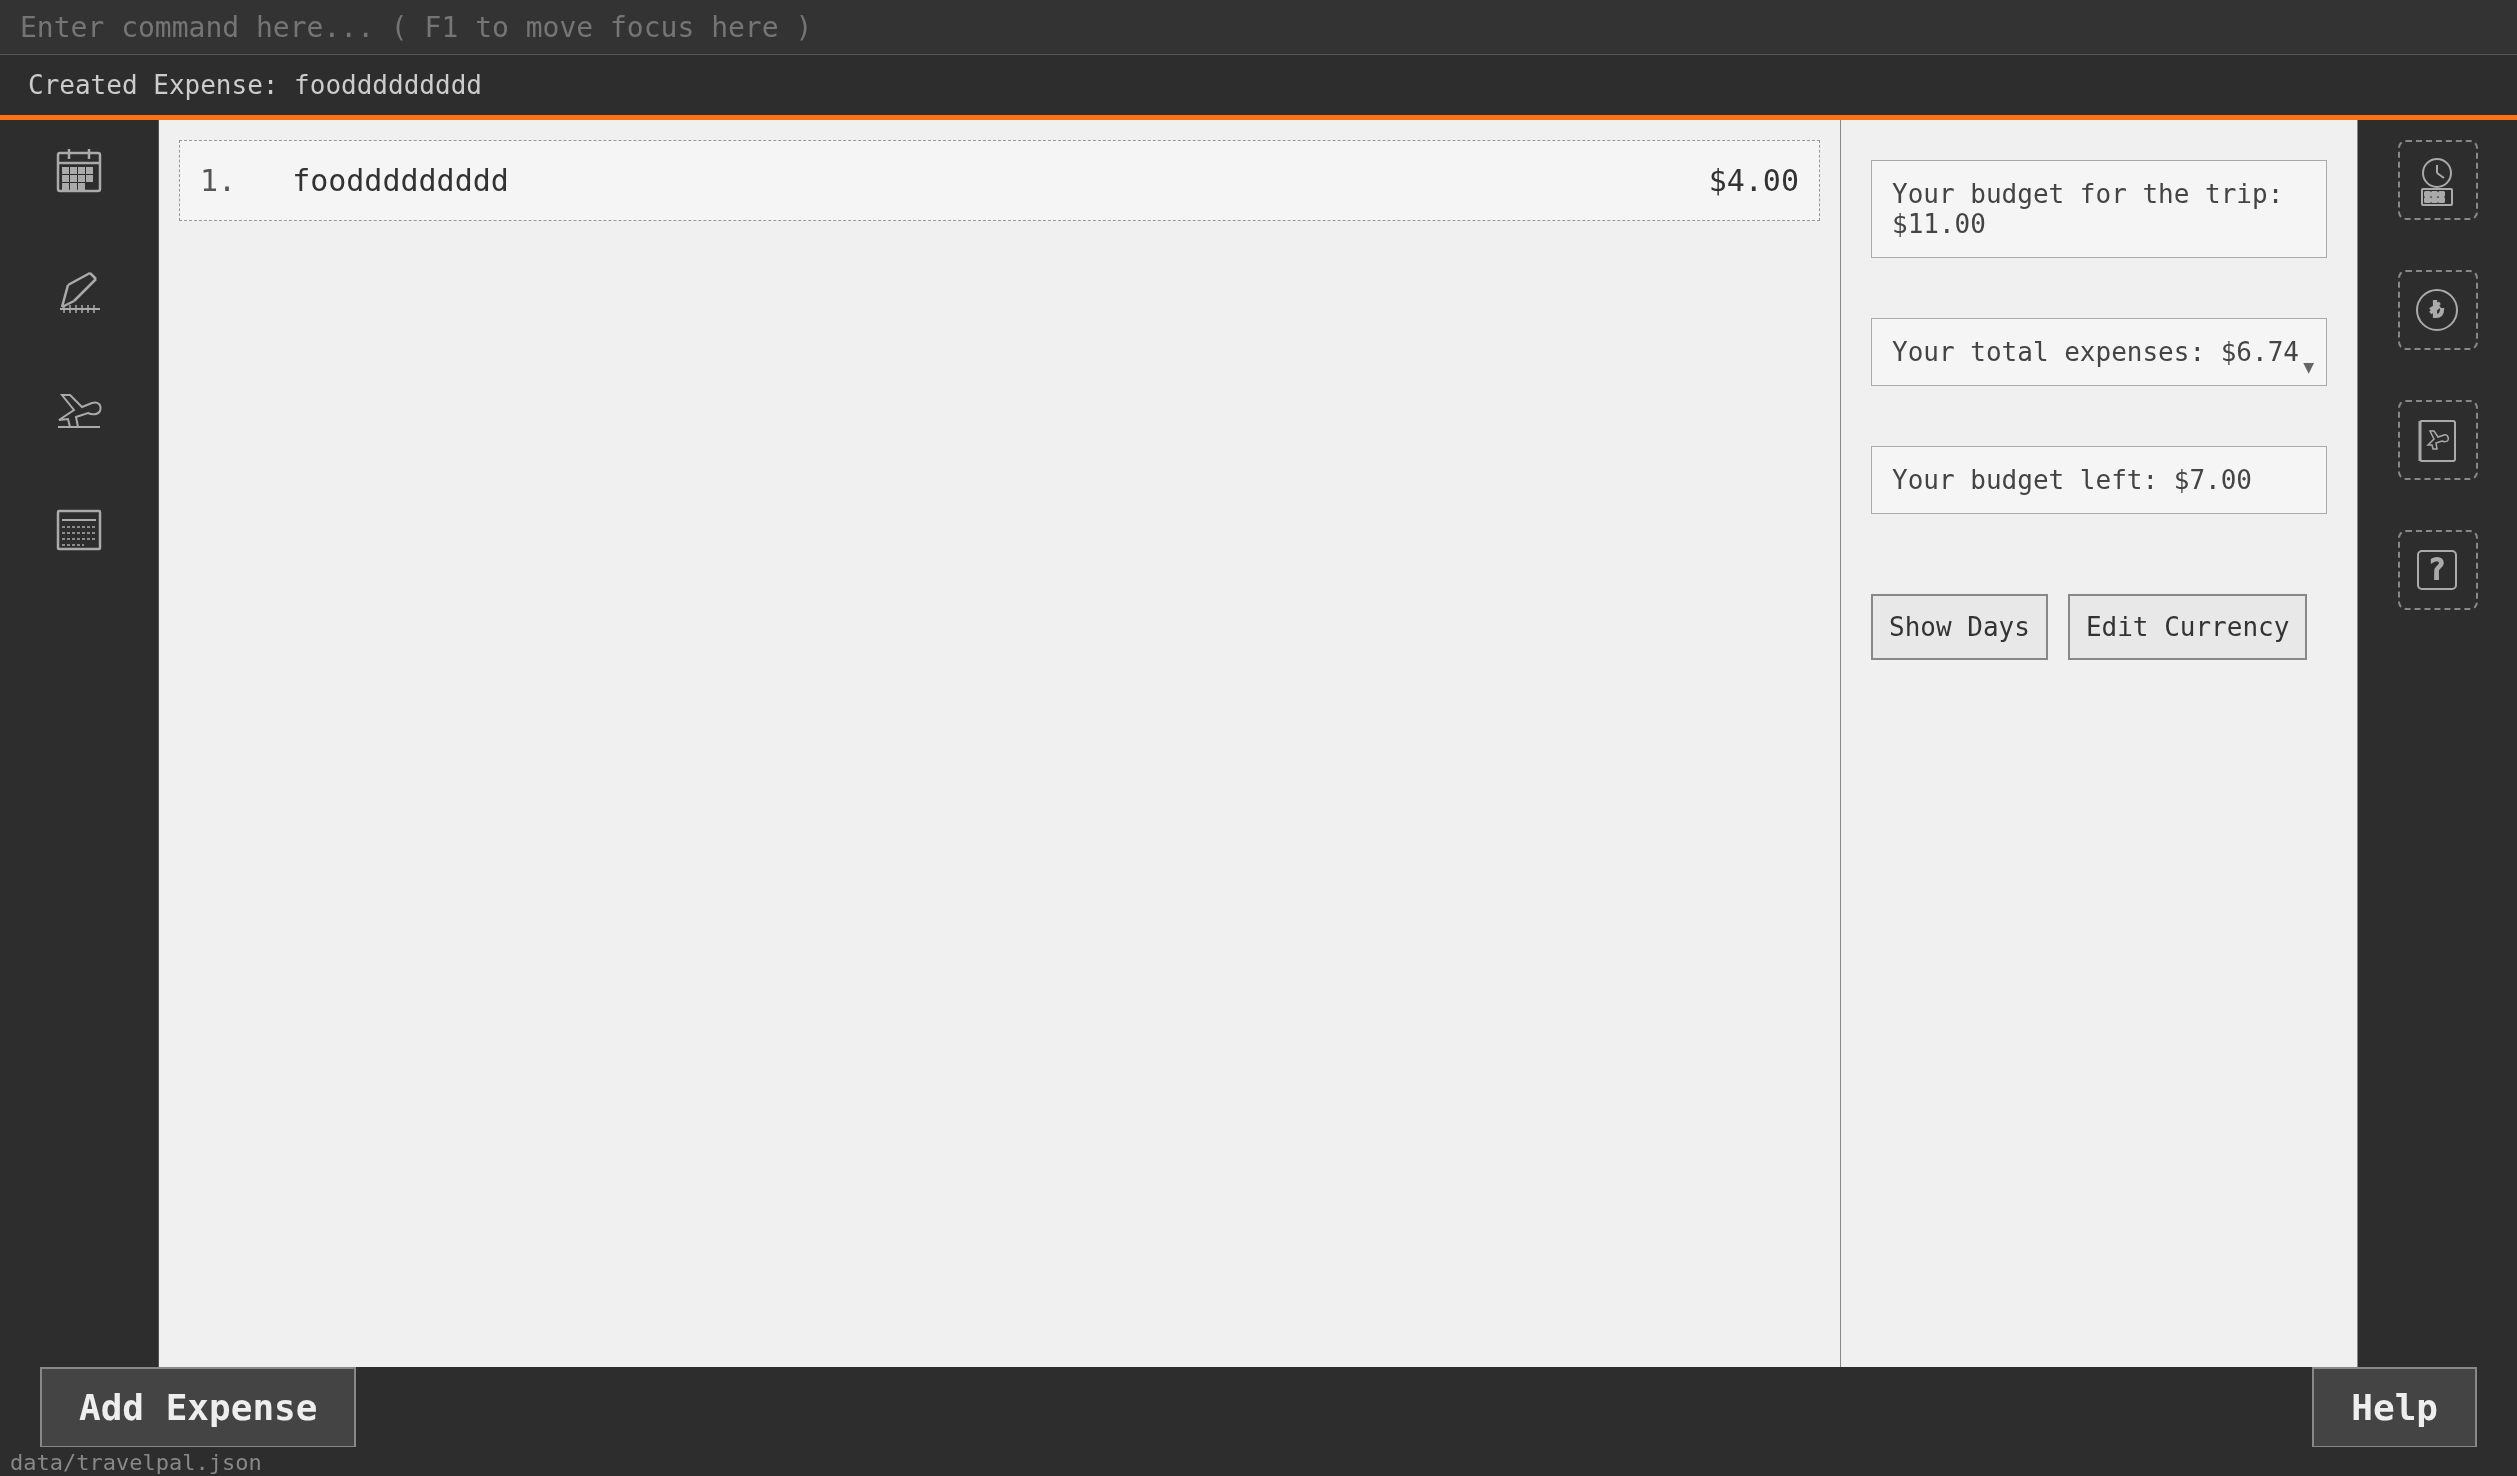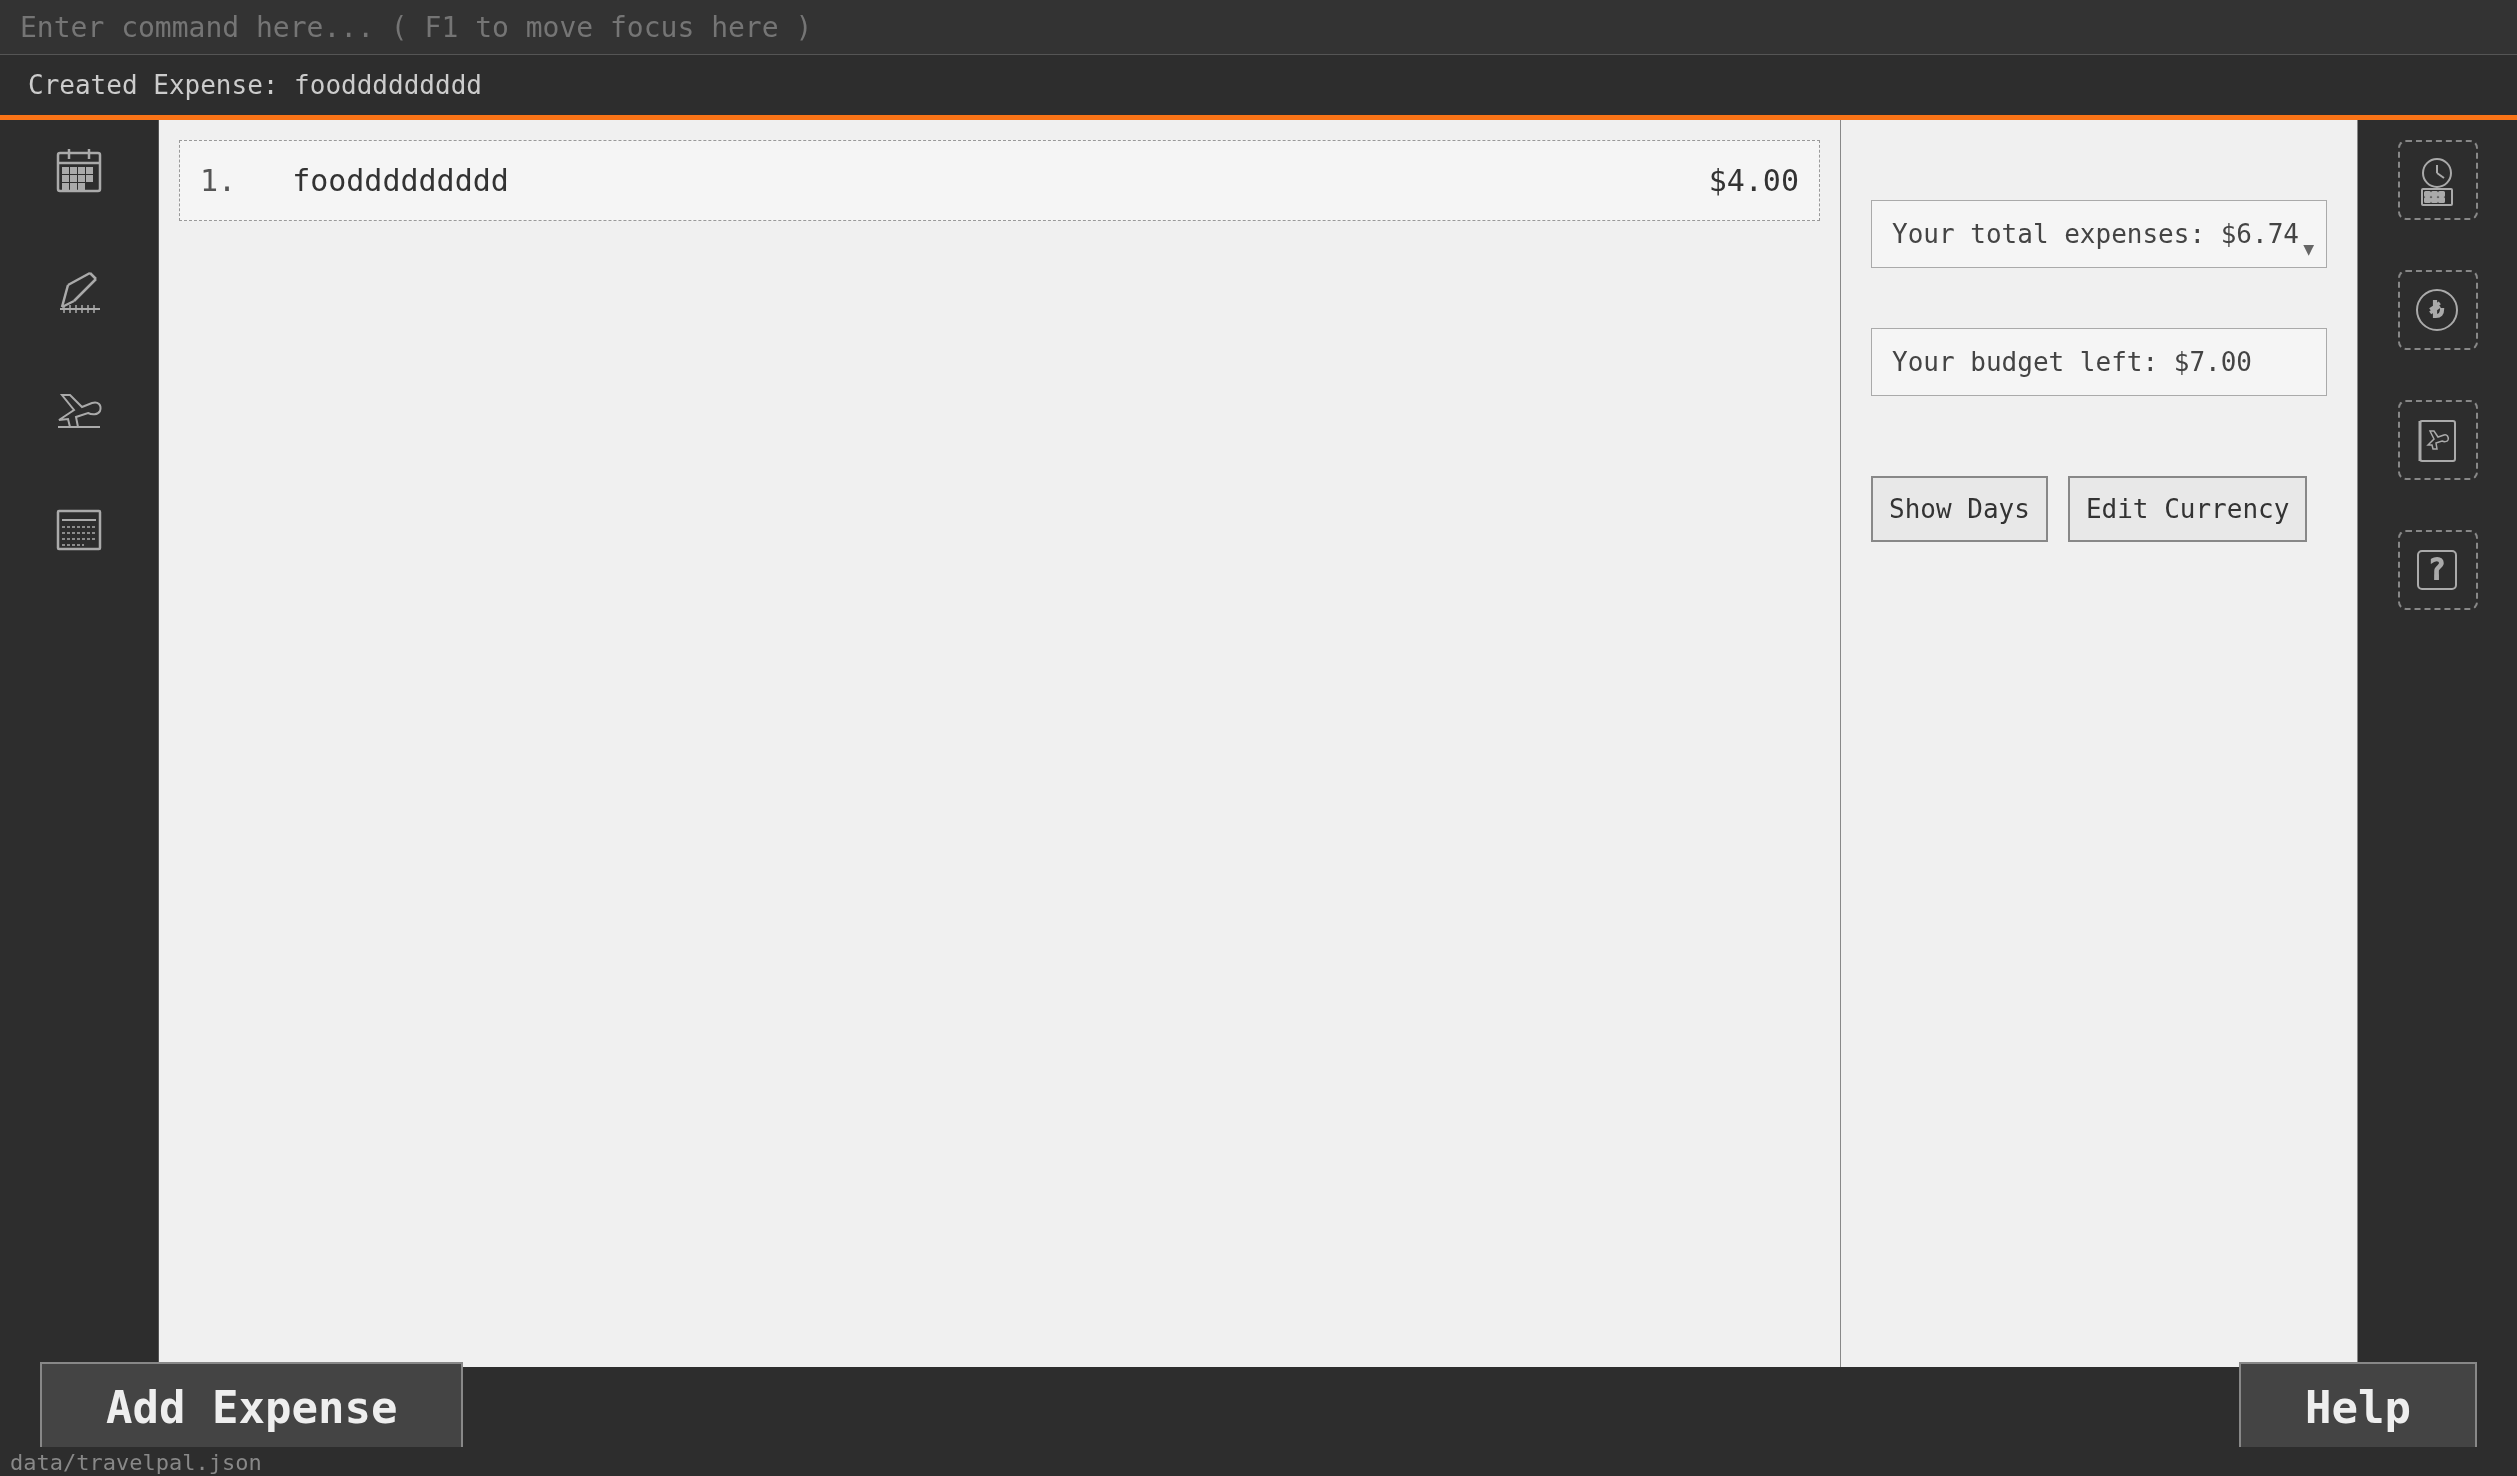--- a/index.html
+++ b/index.html
@@ -216,24 +216,24 @@
       width: 100%;
       height: 80px;
       background: #2d2d2d;
       display: flex;
       align-items: center;
       justify-content: space-between;
       padding: 0 40px;
     }
 
     .bottom-btn {
-      padding: 18px 64px;
+      padding: 18px 37px;
       border: 2px solid #888;
       background: #444;
-      font-size: 44px;
+      font-size: 36px;
       font-family: monospace;
       cursor: pointer;
       color: #eee;
       font-weight: bold;
     }
 
     
     #filepath-bar {
       position: absolute;
       bottom: 0;
@@ -328,20 +328,23 @@
 
   <div id="expense-panel">
     <div class="expense-item">
       <span class="expense-number">1.</span>
       <span class="expense-name">fooddddddddd</span>
       <span class="expense-amount">$4.00</span>
     </div>
   </div>
 
   <div id="budget-panel">
+    <div class="budget-box">
+      <span>Your budget for the trip: $11.00</span>
+    </div>
 
     <div class="budget-spacer"></div>
 
     <div class="budget-box with-dropdown">
       <span>Your total expenses: $6.74</span>
     </div>
 
     <div class="budget-spacer"></div>
 
     <div class="budget-box">

